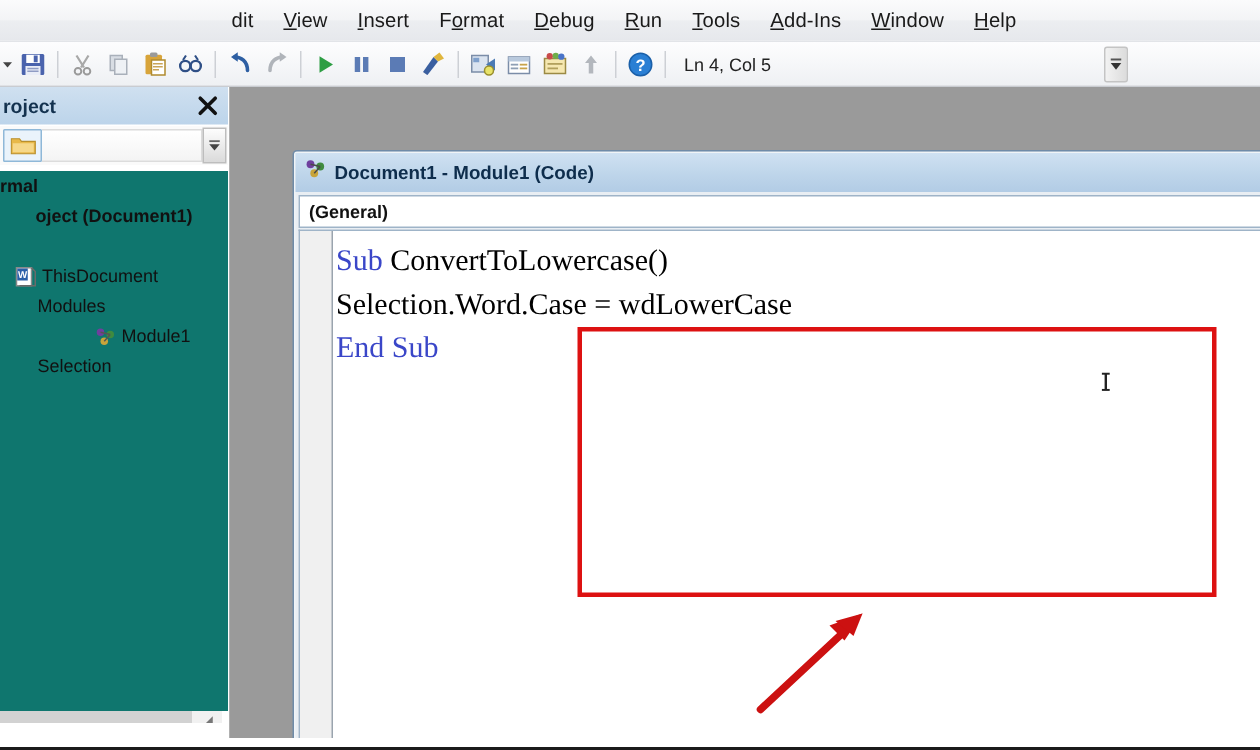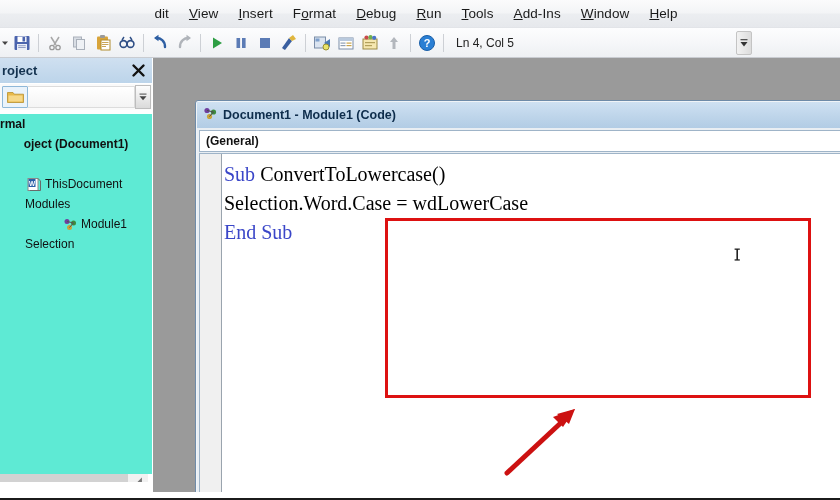--- a/index.html
+++ b/index.html
@@ -118,21 +118,21 @@
   }
   .proj-tb-spin {
     width: 16px; height: 24px; margin-right: 1px;
     background: linear-gradient(to bottom,#fdfdfd,#dadada);
     border: 1px solid #bdbdbd;
     display: flex; align-items: center; justify-content: center;
   }
   .proj-tree {
     position: absolute; left: 0; top: 56px;
     width: 152px; height: 360px;
-    background: #5eead4;
+    background: #0f766e;
     overflow: hidden;
   }
   .tree-row {
     height: 20px; display: flex; align-items: center;
     font-size: 12px; color: #111;
     white-space: nowrap;
   }
   .tree-row.bold { font-weight: bold; }
   .tree-ico { width: 16px; height: 16px; flex: 0 0 auto; margin-right: 3px;
               display:flex; align-items:center; justify-content:center; }
@@ -461,21 +461,21 @@
             <span class="tree-ico" style="width: 0px; margin-right: 0px;"></span>
             <span>rmal</span>
           </div>
           <div class="tree-row bold" style="padding-left: 0px; justify-content: center;">
             <span class="tree-ico" style="width: 0px; margin-right: 0px;"></span>
             <span>oject (Document1)</span>
           </div>
           <div class="tree-row" style="padding-left: 6px;">
             <span class="tree-ico"></span>
           </div>
-          <div class="tree-row" style="padding-left: 26px; text-align: right;">
+          <div class="tree-row" style="padding-left: 9px; text-align: right;">
             <span class="tree-ico">
               <svg width="15" height="15" viewBox="0 0 15 15">
                 <rect x="1" y="1.5" width="10" height="12" fill="#fff" stroke="#8a8a8a"></rect>
                 <rect x="1.5" y="2" width="7" height="8" fill="#2a5fa8"></rect>
                 <text x="5" y="8.6" font-size="6.5" font-family="Liberation Sans, sans-serif" font-weight="bold" fill="#fff" text-anchor="middle">W</text>
                 <path d="M11 1.5 L13.5 4 L13.5 13.5 L3 13.5" fill="none" stroke="#6a6a6a"></path>
               </svg>
             </span>
             <span>ThisDocument</span>
           </div>

